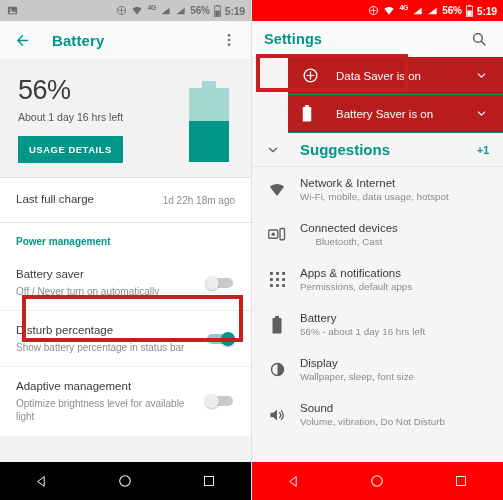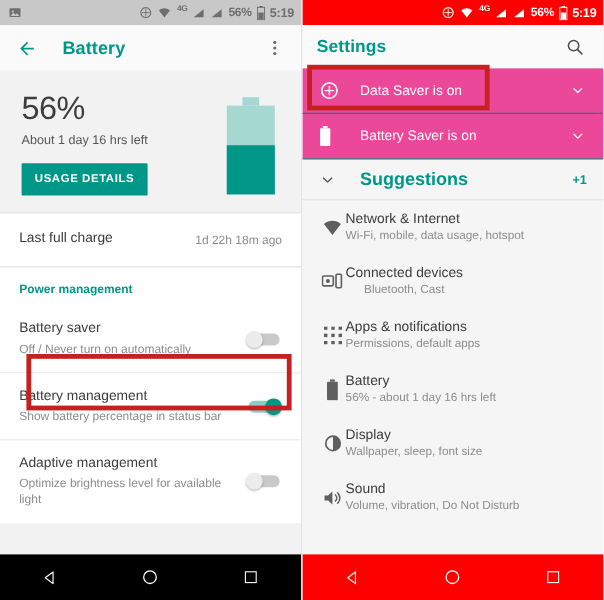--- a/index.html
+++ b/index.html
@@ -78,38 +78,38 @@
   .navbar { position:absolute; bottom:0; left:0; width:100%; height:38px; background:#000; display:flex; align-items:center; justify-content:space-around; }
   .navbar.red { background:#ff0000; }
   .nav-btn { width:32px; height:32px; display:flex; align-items:center; justify-content:center; cursor:pointer;}
 
   
   .phone-right { width:251px; height:500px; position:relative; background:#f5f5f5; overflow:hidden; }
   .appbar-right { height:36px; background:#fafafa; display:flex; align-items:center; padding:0 12px; }
   .appbar-right .appbar-title { margin-left:0; font-size:14.5px; }
 
   .banner {
-    height:38px; background:#ec4899; display:flex; align-items:center;
-    padding:0 14px; color:#fff; cursor:pointer; border-bottom:1px solid #00897b;
+    height:38px; background:#b91c1c; display:flex; align-items:center;
+    padding:0 14px; color:#fff; cursor:pointer; border-bottom:1px solid #00897b;margin-left:36px;
   }
   .banner-icon { width:22px; display:flex; align-items:center; justify-content:flex-start; }
   .banner-text { font-size:11.5px; margin-left:12px; flex:1; }
   .banner-chev { width:16px; display:flex; align-items:center; justify-content:center; }
 
   .suggestions {
     height:34px; background:#f5f5f5; display:flex; align-items:center; padding:0 14px; cursor:pointer;
     border-bottom:1px solid #e3e3e3;
   }
   .sug-chev { width:22px; display:flex; align-items:center; }
   .sug-label { color:#009688; font-size:15px; font-weight:bold; margin-left:12px; flex:1;}
   .sug-plus { color:#009688; font-size:10.5px; font-weight:bold; }
 
   .srow { display:flex; align-items:center; padding:9px 14px; min-height:45px; cursor:pointer; }
   .srow-icon { width:22px; display:flex; align-items:center; justify-content:center; flex:none; }
-  .srow-texts { }
+  .srow-texts { margin-left:12px; }
   .srow-title { font-size:11.5px; color:#3b3b3b; }
   .srow-sub { font-size:9.8px; color:#8c8c8c; margin-top:2px;text-align:center; }
 </style>
 </head>
 <body>
 
 <div class="screens">
 
   <div class="phone-left">
 
@@ -210,21 +210,21 @@
           <div class="row-title">Battery saver</div>
           <div class="row-sub">Off / Never turn on automatically</div>
         </div>
         <div class="toggle">
           <div class="track"></div>
           <div class="knob"></div>
         </div>
       </div>
       <div class="row">
         <div class="row-main">
-          <div class="row-title">Battery management</div>
+          <div class="row-title">Disturb percentage</div>
           <div class="row-sub">Show battery percentage in status bar</div>
         </div>
         <div class="toggle on">
           <div class="track"></div>
           <div class="knob"></div>
         </div>
       </div>
       <div class="row">
         <div class="row-main">
           <div class="row-title">Adaptive management</div>

